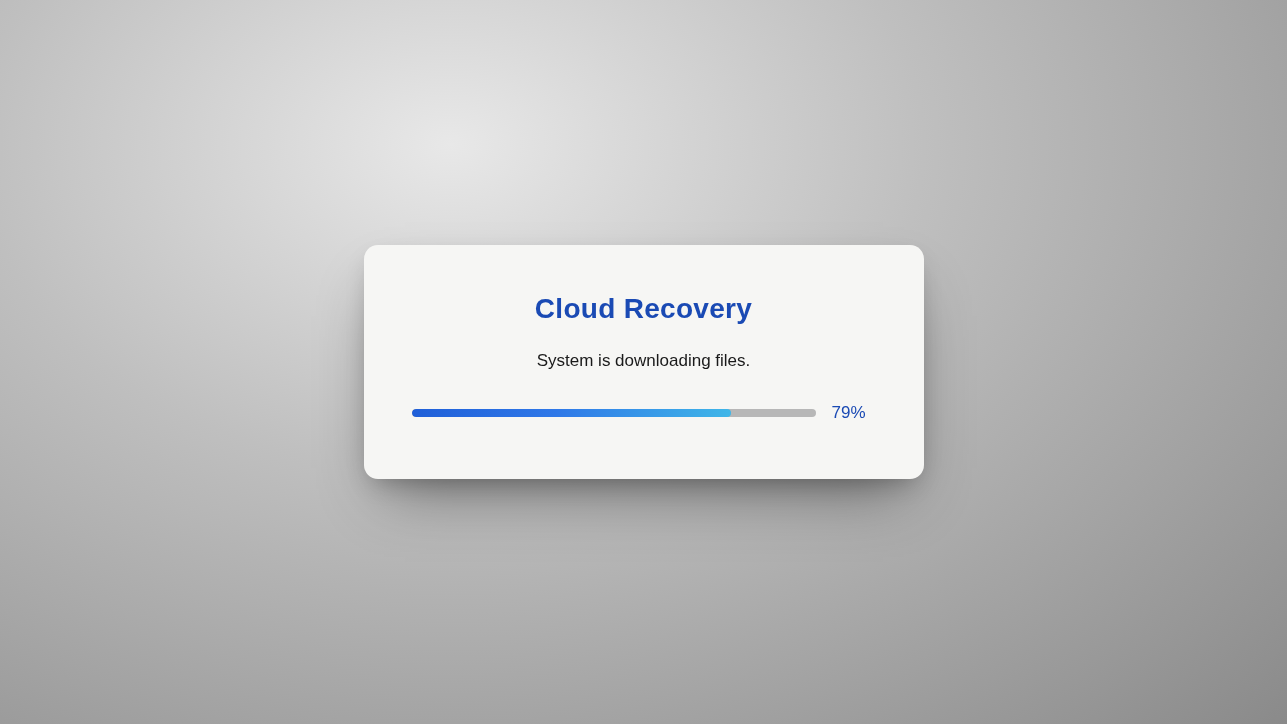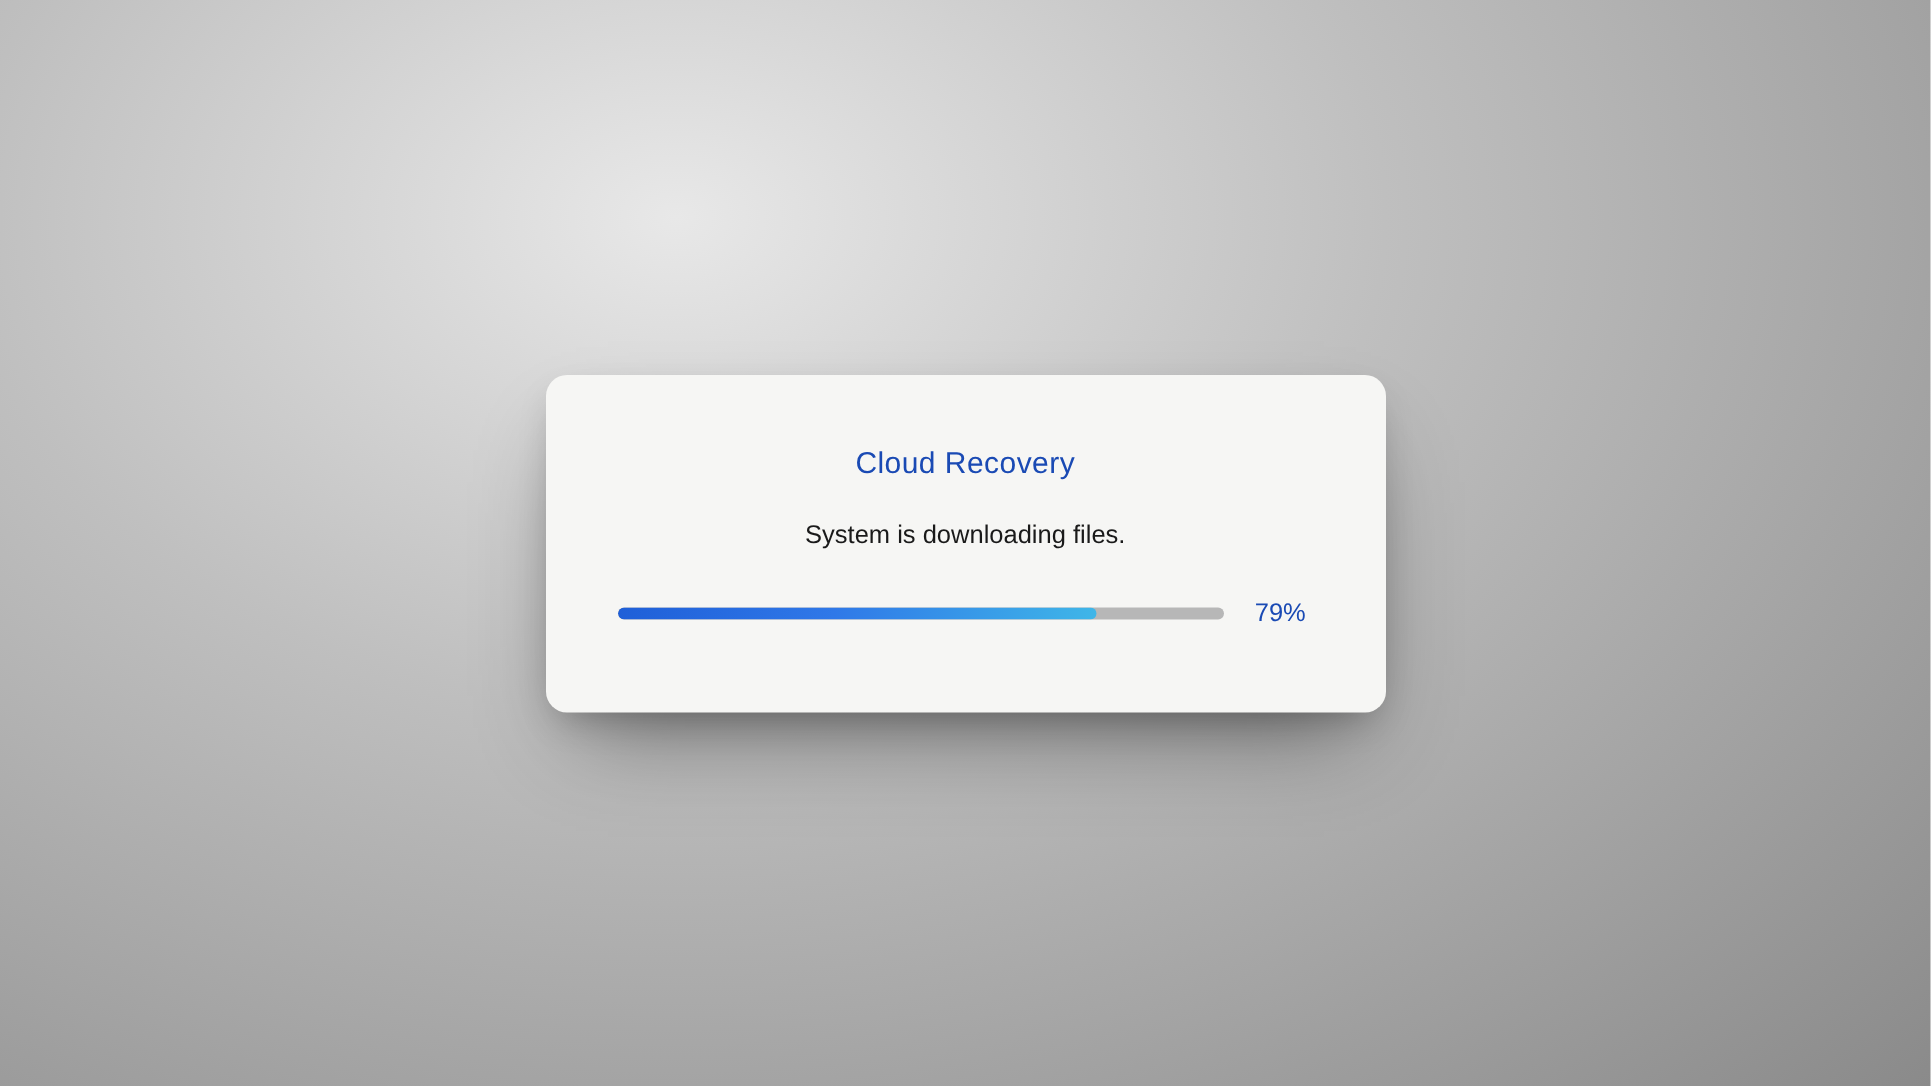--- a/index.html
+++ b/index.html
@@ -16,22 +16,22 @@
       width: 560px;
       background: #f6f6f4;
       border-radius: 14px;
       box-shadow: 0 30px 60px -20px rgba(0,0,0,0.45),
                   0 10px 25px -8px rgba(0,0,0,0.25);
       padding: 48px 48px 56px 48px;
       text-align: center;
     }
     .title {
       color: #1a4ab4;
-      font-size: 20px;
-      font-weight: 400;
+      font-size: 28px;
+      font-weight: 700;
       margin-bottom: 26px;
       letter-spacing: 0.3px;
     }
     .status {
       color: #1a1a1a;
       font-size: 17px;
       font-weight: 500;
       margin-bottom: 32px;
     }
     .progress-wrap {
@@ -50,21 +50,21 @@
     .progress-fill {
       height: 100%;
       background: linear-gradient(90deg, #1f5fd8 0%, #2f78e8 45%, #3fb6e8 100%);
       border-radius: 4px;
     }
     .progress-label {
       color: #1a4ab4;
       font-size: 17px;
       font-weight: 500;
       min-width: 44px;
-      text-align: center;
+      text-align: left;
     }
   </style>
 </head>
 <body>
 
 <div class="dialog">
   <div class="title">Cloud Recovery</div>
   <div class="status">System is downloading files.</div>
   <div class="progress-wrap">
     <div class="progress-track">

